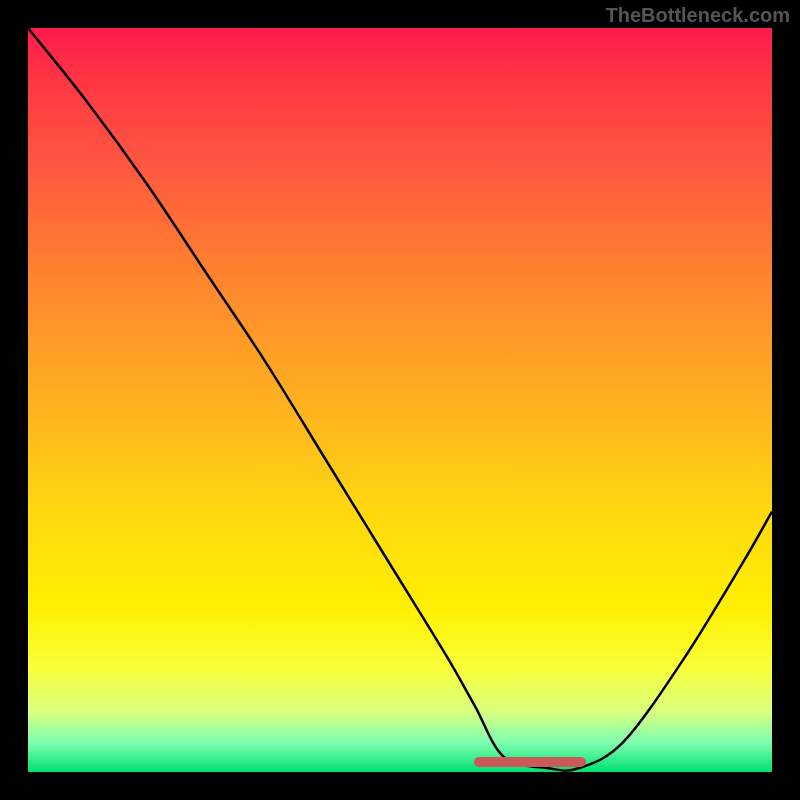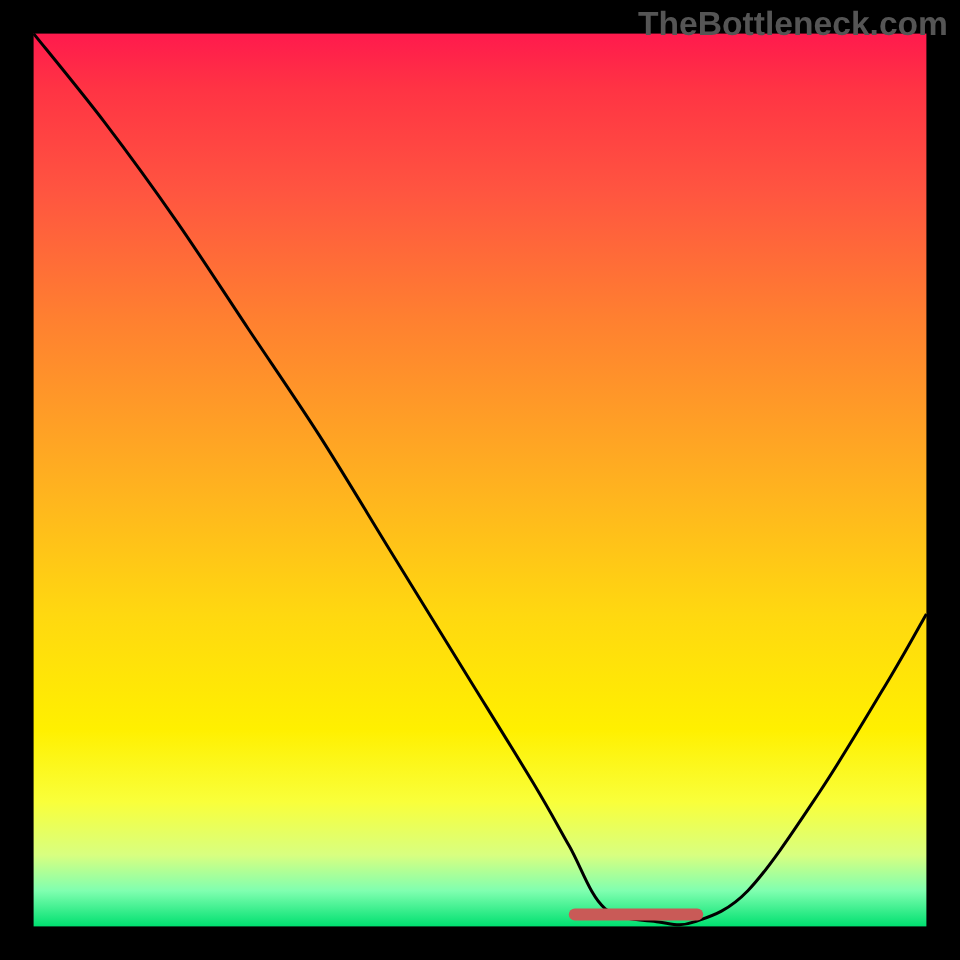--- a/index.html
+++ b/index.html
@@ -9,21 +9,21 @@
     background: #000;
     position: relative;
     overflow: hidden;
     font-family: Arial, sans-serif;
   }
   .watermark {
     position: absolute;
     top: 4px;
     right: 10px;
     color: #555;
-    font-size: 28px;
+    font-size: 20px;
     font-weight: bold;
     z-index: 10;
   }
   .plot {
     position: absolute;
     top: 28px;
     left: 28px;
     width: 744px;
     height: 744px;
     background: linear-gradient(to bottom,

